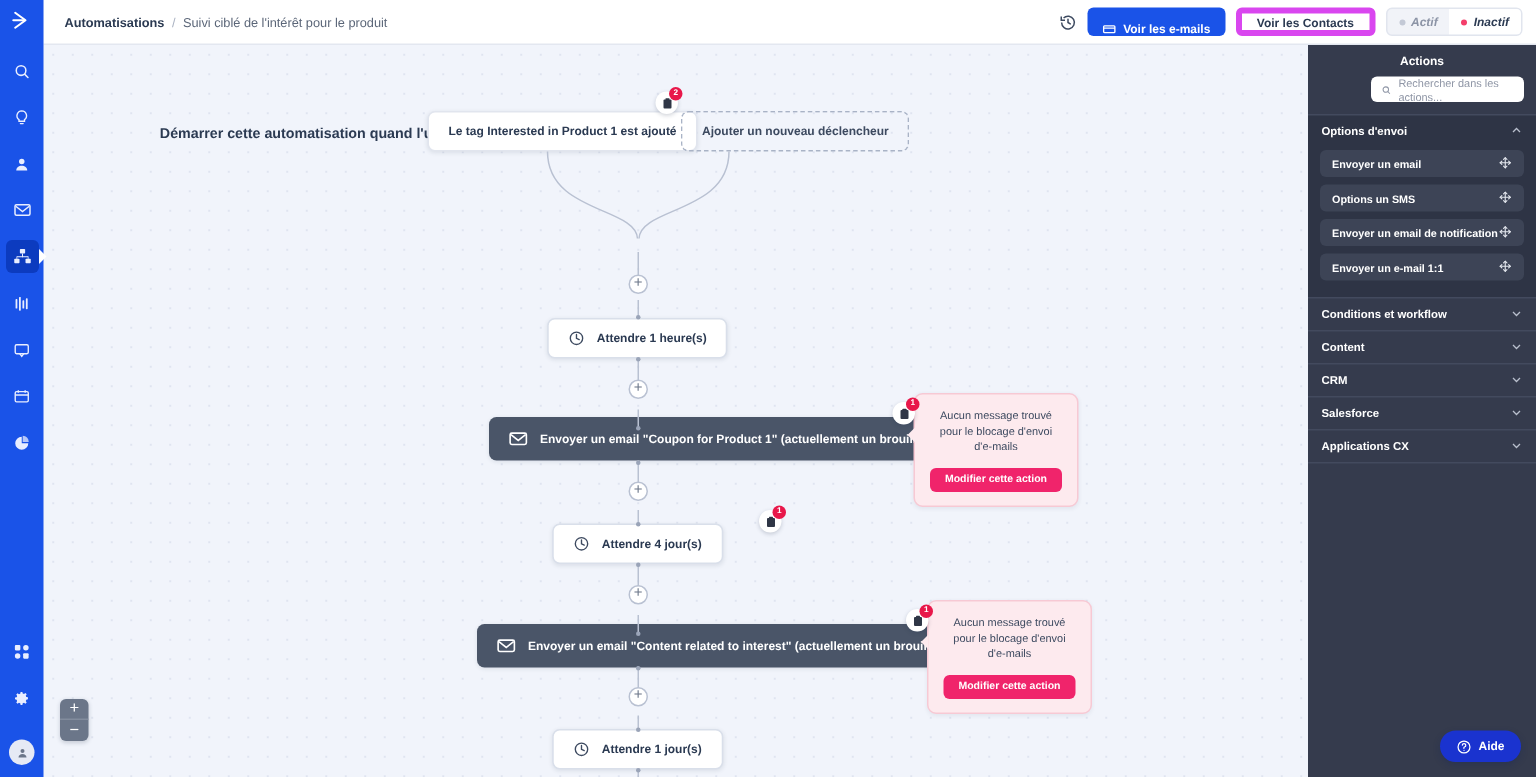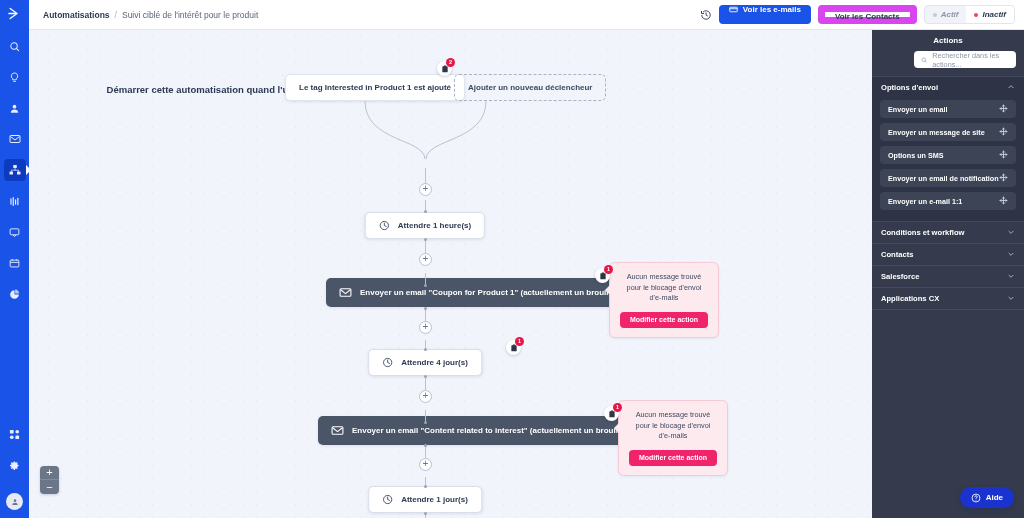--- a/index.html
+++ b/index.html
@@ -49,24 +49,24 @@
     flex: 0 0 30px; position:relative; z-index:20;
   }
   .crumb { font-size:8.5px; display:flex; align-items:center; gap:5px; white-space:nowrap; }
   .crumb-root { font-weight:bold; color:#2b3a52; }
   .crumb-sep { color:#aab2c2; }
   .crumb-cur { color:#5b6678; }
   .topbar-right { margin-left:auto; display:flex; align-items:center; gap:7px; }
   .icon-btn { color:#3d4a60; display:flex; align-items:center; cursor:pointer; }
   .btn {
     font-size:8px; font-weight:bold; border-radius:4px; padding:0 10px;
-    height:19px; display:flex; align-items:flex-start; gap:5px; cursor:pointer; white-space:nowrap;
+    height:19px; display:flex; align-items:flex-end; gap:5px; cursor:pointer; white-space:nowrap;
   }
   .btn-primary { background:#1a53e8; color:#fff; }
-  .btn-ghost { background:#fff; color:#2b3a52; border:7px solid #d946ef; }
+  .btn-ghost { background:#fff; color:#2b3a52; border:4px solid #d946ef; }
   .seg {
     display:flex; align-items:flex-end; background:#f1f3f8; border-radius:4px;
     border:1px solid #e1e5ee; overflow:hidden; height:19px;font-style:italic;
   }
   .seg-item {
     font-size:8px; font-weight:bold; color:#8c94a6; padding:0 8px; height:100%;
     display:flex; align-items:center; gap:4px; cursor:pointer;
   }
   .seg-item.on { background:#fff; color:#2b3a52; }
   .dot { width:4px;height:4px;border-radius:50%;background:#c3c9d6; }
@@ -531,33 +531,20 @@
                   <line x1="12" y1="3" x2="12" y2="21"></line>
                   <line x1="3" y1="12" x2="21" y2="12"></line>
                   <polyline points="9,6 12,3 15,6"></polyline>
                   <polyline points="9,18 12,21 15,18"></polyline>
                   <polyline points="6,9 3,12 6,15"></polyline>
                   <polyline points="18,9 21,12 18,15"></polyline>
                 </svg>
             </span>
           </div>
           <div class="rp-item">
-            <span>Envoyer un message de site</span>
-            <span class="drag">
-              <svg width="9" height="9" viewBox="0 0 24 24" fill="none" stroke="currentColor" stroke-width="2" stroke-linecap="round">
-                  <line x1="12" y1="3" x2="12" y2="21"></line>
-                  <line x1="3" y1="12" x2="21" y2="12"></line>
-                  <polyline points="9,6 12,3 15,6"></polyline>
-                  <polyline points="9,18 12,21 15,18"></polyline>
-                  <polyline points="6,9 3,12 6,15"></polyline>
-                  <polyline points="18,9 21,12 18,15"></polyline>
-                </svg>
-            </span>
-          </div>
-          <div class="rp-item">
             <span>Options un SMS</span>
             <span class="drag">
               <svg width="9" height="9" viewBox="0 0 24 24" fill="none" stroke="currentColor" stroke-width="2" stroke-linecap="round">
                   <line x1="12" y1="3" x2="12" y2="21"></line>
                   <line x1="3" y1="12" x2="21" y2="12"></line>
                   <polyline points="9,6 12,3 15,6"></polyline>
                   <polyline points="9,18 12,21 15,18"></polyline>
                   <polyline points="6,9 3,12 6,15"></polyline>
                   <polyline points="18,9 21,12 18,15"></polyline>
                 </svg>
@@ -593,21 +580,29 @@
 
         <div class="rp-sec">
           <span>Conditions et workflow</span>
           <span class="chev">
             <svg width="8" height="8" viewBox="0 0 24 24" fill="none" stroke="currentColor" stroke-width="2.6">
                 <polyline points="5,9 12,16 19,9"></polyline>
               </svg>
           </span>
         </div>
         <div class="rp-sec">
-          <span>Contacts</span>
+          <span>Content</span>
+          <span class="chev">
+            <svg width="8" height="8" viewBox="0 0 24 24" fill="none" stroke="currentColor" stroke-width="2.6">
+                <polyline points="5,9 12,16 19,9"></polyline>
+              </svg>
+          </span>
+        </div>
+        <div class="rp-sec">
+          <span>CRM</span>
           <span class="chev">
             <svg width="8" height="8" viewBox="0 0 24 24" fill="none" stroke="currentColor" stroke-width="2.6">
                 <polyline points="5,9 12,16 19,9"></polyline>
               </svg>
           </span>
         </div>
         <div class="rp-sec">
           <span>Salesforce</span>
           <span class="chev">
             <svg width="8" height="8" viewBox="0 0 24 24" fill="none" stroke="currentColor" stroke-width="2.6">

